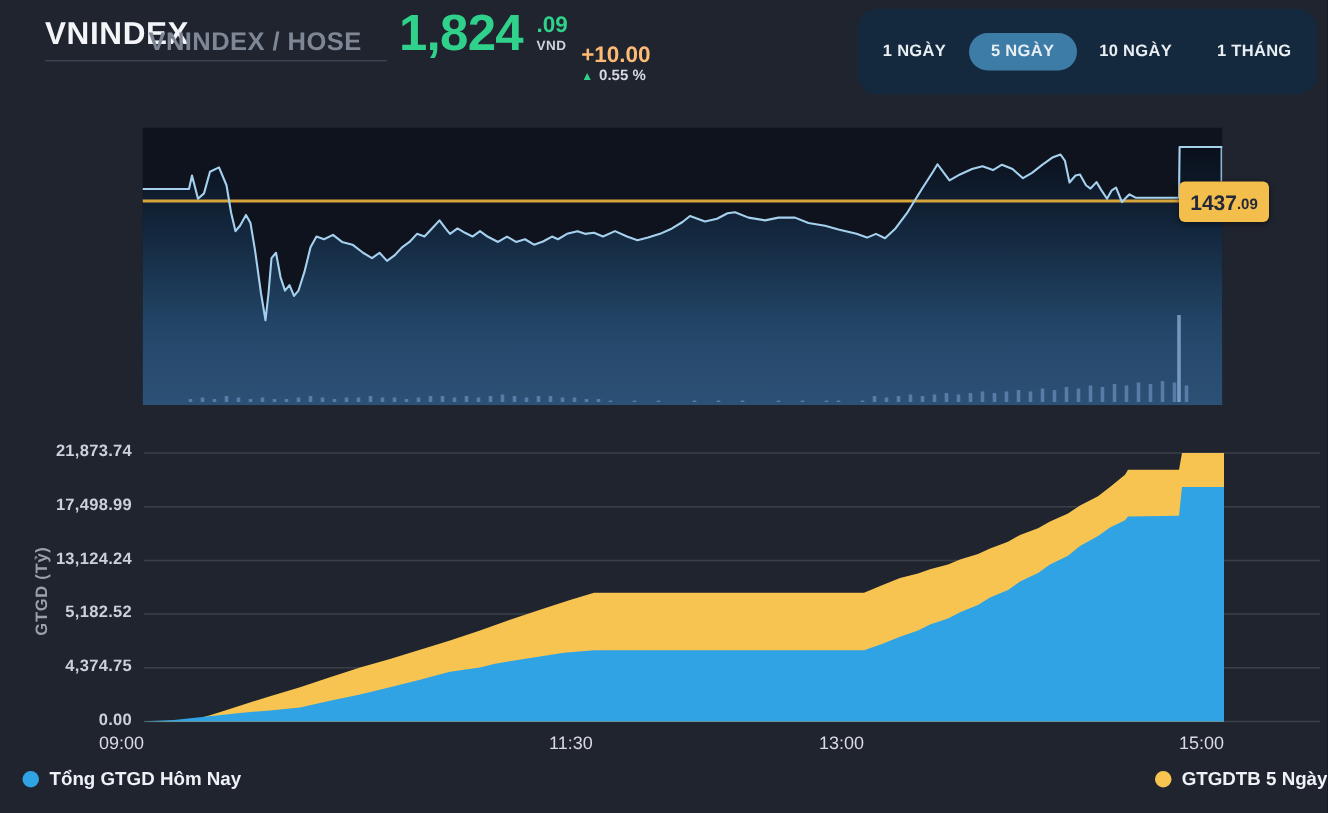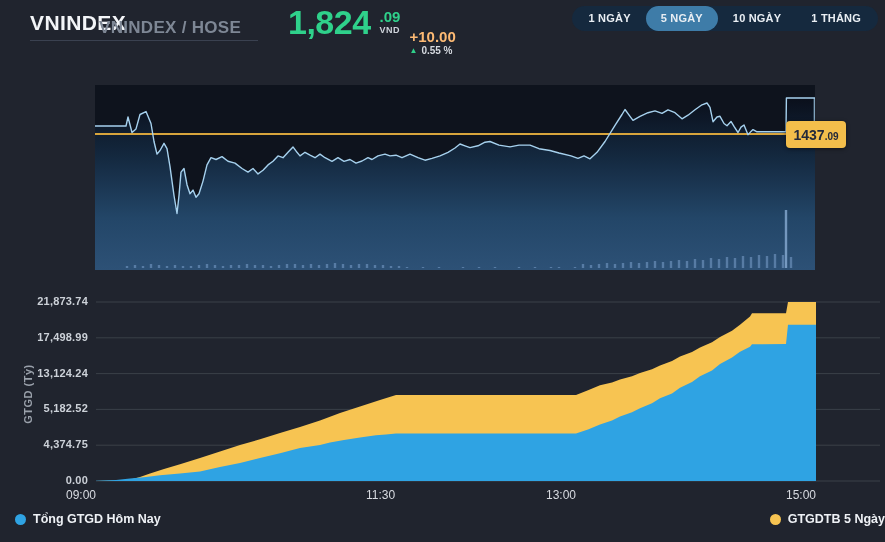--- a/index.html
+++ b/index.html
@@ -2,30 +2,30 @@
 <html><head>
 <meta charset="utf-8">
 <style>
   html,body{margin:0;padding:0;background:#14161c;}
   .stage{position:relative;width:885px;height:542px;background:#20242e;overflow:hidden;
          font-family:"Liberation Sans","DejaVu Sans",sans-serif;}
   
   .app-title{position:absolute;left:30px;top:11px;font-size:21px;font-weight:800;color:#f3f5f8;letter-spacing:.4px;}
   .app-subtitle{position:absolute;left:99px;top:18px;font-size:17px;font-weight:600;color:#7e8795;letter-spacing:.3px;}
   .title-divider{position:absolute;left:30px;top:40px;width:228px;height:1px;background:#3a4150;}
-  .price-block{position:absolute;left:288px;top:6px;display:flex;align-items:flex-start;gap:9px;}
+  .price-block{position:absolute;left:266px;top:6px;display:flex;align-items:flex-start;gap:9px;}
   .price-main{font-size:34px;font-weight:800;line-height:.95;letter-spacing:-.5px;}
   .pm-col{display:flex;flex-direction:column;gap:1px;padding-top:3px;}
   .price-dec{font-size:15px;font-weight:800;line-height:1;}
   .price-cur{font-size:9px;font-weight:700;color:#cfd4db;letter-spacing:.4px;}
   .chg-main{font-size:15px;font-weight:800;line-height:1;}
   .chg-row{display:flex;align-items:center;gap:4px;}
   .chg-arrow{font-size:8px;line-height:1;}
   .chg-pct{font-size:10px;font-weight:700;color:#d6dae0;}
-  .range-group{position:absolute;right:7px;top:6px;height:25px;border-radius:13px;display:flex;align-items:center;padding:0 2px;}
+  .range-group{position:absolute;right:7px;top:6px;height:25px;border-radius:13px;display:flex;align-items:center;padding:16px 2px;}
   .range-btn{height:25px;line-height:25px;padding:0 15px;font-size:11px;font-weight:700;color:#e9eef3;border-radius:13px;letter-spacing:.2px;cursor:pointer;white-space:nowrap;}
   
   #price-svg{position:absolute;left:95px;top:85px;}
   #area-svg{position:absolute;left:96px;top:300px;}
   .price-tag{position:absolute;left:786px;top:121px;min-width:50px;height:27px;border-radius:4px;
              display:flex;align-items:center;justify-content:center;padding:0 5px;
              color:#23293a;box-shadow:0 1px 4px rgba(0,0,0,.45);}
   .tag-main{font-size:14px;font-weight:800;}
   .tag-dec{font-size:10px;font-weight:700;margin-top:3px;}
   .y-ticks{position:absolute;left:0;top:300px;width:90px;height:200px;}

